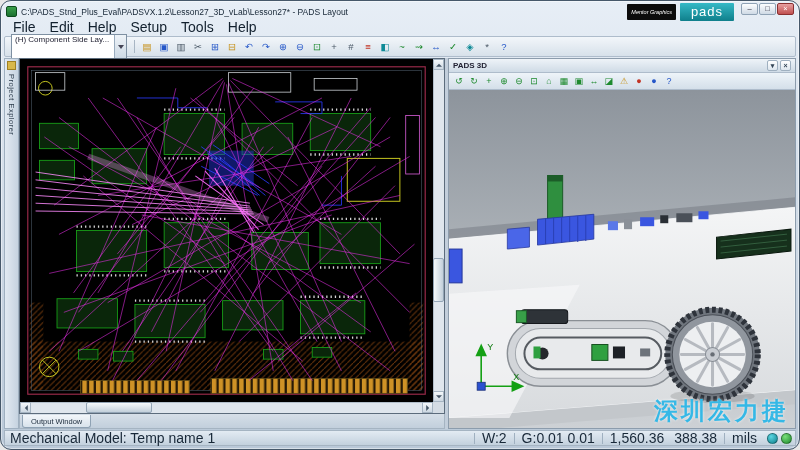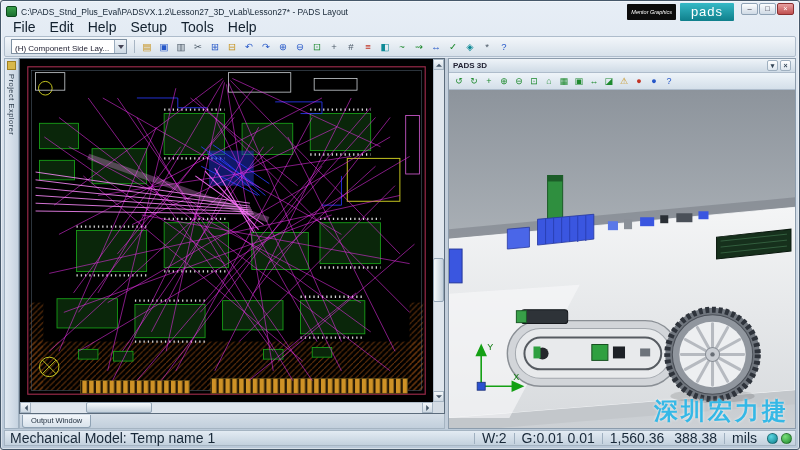--- a/index.html
+++ b/index.html
@@ -1,18 +1,18 @@
 <!DOCTYPE html>
 <html><head>
 <meta charset="utf-8">
 <style>
   *{box-sizing:border-box;margin:0;padding:0}
   body{margin:0;background:#e8e8e8;font-family:"Liberation Sans",sans-serif}
   .window{position:relative;width:800px;height:450px;background:linear-gradient(#e7eef6,#b9c8d8);
-    border:1px solid #46586a;border-radius:3px;overflow:hidden;display:flex;flex-direction:column;
+    border:1px solid #46586a;border-radius:11px;overflow:hidden;display:flex;flex-direction:column;
     padding:0 3px 3px;box-shadow:inset 0 0 0 1px rgba(255,255,255,.45)}
   
   .titlebar{height:20px;display:flex;align-items:center;gap:4px;padding:1px 2px 0;font-size:8.5px;color:#152535}
   .app-icon{width:11px;height:11px;background:linear-gradient(#3aa04a,#1a7030);border:1px solid #0c4a1c;border-radius:2px;flex:none}
   .title-text{white-space:nowrap;overflow:hidden;text-overflow:ellipsis;max-width:430px}
   .tb-spacer{flex:1}
   .brand-mentor{height:16px;min-width:46px;background:#0c0c0c;color:#fff;font-size:5.5px;font-style:italic;
     display:flex;align-items:center;justify-content:center;padding:0 4px;border-radius:1px}
   .brand-pads{height:18px;min-width:54px;background:linear-gradient(#35b9c6,#0f7f8b);color:#fff;font-size:13px;
     font-weight:normal;display:flex;align-items:center;justify-content:center;letter-spacing:1px;border-radius:1px}
@@ -23,21 +23,21 @@
   
   .menubar{height:15px;display:flex;align-items:flex-end;font-size:14px;color:#12202e;padding-left:2px}
   .menu-item{padding:1px 7px;border-radius:2px}
   
   .toolbar{height:21px;display:flex;align-items:center;gap:1px;padding:0 3px;
     background:linear-gradient(#f2f6fa,#d7e1ea);border:1px solid #aebccb;border-radius:2px;margin-bottom:1px}
   .tb-icon{width:16px;height:16px;display:flex;align-items:center;justify-content:center;font-size:9.5px;
     border:1px solid transparent;border-radius:2px;color:#345;flex:none}
   .tb-sep{width:1px;height:13px;background:#a8b6c4;margin:0 3px;flex:none}
   .c-blue{color:#2456c8}.c-green{color:#1e8a2e}.c-red{color:#c23424}.c-amber{color:#c79016}.c-teal{color:#0e8a96}.c-gray{color:#4a5866}
-  .combo{height:15px;width:116px;background:#fff;border:1px solid #7e90a2;display:flex;align-items:flex-end;
+  .combo{height:25px;width:116px;background:#fff;border:1px solid #7e90a2;display:flex;align-items:flex-start;
     font-size:8px;color:#223;margin:16px 3px;flex:none}
   .combo-text{flex:1;padding:0 3px;white-space:nowrap;overflow:hidden}
   .combo-arrow{width:12px;height:100%;background:linear-gradient(#eef3f8,#cdd9e4);border-left:1px solid #9aacbe;
     display:flex;align-items:center;justify-content:center}
   .combo-arrow::after{content:"";border:3px solid transparent;border-top:4px solid #445;margin-top:4px}
   
   .main{flex:1;display:flex;min-height:0}
   .proj-strip{width:15px;background:linear-gradient(90deg,#e2eaf2,#c6d3e0);border:1px solid #9fb0c0;
     display:flex;flex-direction:column;align-items:center;font-size:7.5px;color:#2a3a4a;flex:none}
   .tabgrip{width:9px;height:9px;background:#d8b84a;border:1px solid #a08020;margin:2px 0;flex:none}
@@ -63,21 +63,21 @@
     background:linear-gradient(#eef3f8,#cfdbe6);padding:0 4px;border-bottom:1px solid #aebccb}
   .p3d-hbtn{width:11px;height:11px;display:flex;align-items:center;justify-content:center;font-size:7px;
     color:#345;border:1px solid #9fb0c0;border-radius:2px;background:linear-gradient(#fff,#dde6ee);margin-left:2px}
   .p3d-hspacer{flex:1}
   .p3d-toolbar{height:17px;display:flex;align-items:center;gap:1px;padding:0 3px;
     background:linear-gradient(#eef4f9,#d4dfe9);border-bottom:1px solid #aebccb}
   .p3d-icon{width:14px;height:14px;display:flex;align-items:center;justify-content:center;font-size:9px;flex:none}
   .viewport3d{flex:1;position:relative;overflow:hidden}
   .viewport3d svg{position:absolute;left:0;top:0;width:100%;height:100%}
   
-  .bottomstrip{height:15px;display:flex;align-items:center;gap:4px;background:linear-gradient(#d6dfe8,#c2cfdc);
+  .bottomstrip{height:15px;display:flex;align-items:flex-end;gap:4px;background:linear-gradient(#d6dfe8,#c2cfdc);
     border:1px solid #a5b4c2;border-top:none;padding:0 2px}
   .output-tab{height:13px;padding:0 8px;font-size:7.5px;color:#1a2a3a;background:linear-gradient(#f2f6fa,#d9e3ec);
     border:1px solid #8fa2b4;border-top:none;border-radius:0 0 3px 3px;display:flex;align-items:center}
   .statusbar{height:16px;display:flex;align-items:center;font-size:14px;color:#182838;
     background:linear-gradient(#e3ebf3,#c3d1de);border:1px solid #a5b4c2;margin-top:1px;padding:0 3px}
   .sb-left-text{flex:1;padding-left:2px;white-space:nowrap}
   .sb-cell{padding:0 7px;border-left:1px solid #9fb0c0;height:11px;line-height:11px;white-space:nowrap}
   .sb-coords{display:flex;gap:10px}
   .sb-round{width:11px;height:11px;border-radius:50%;margin-left:3px;border:1px solid rgba(0,0,0,.3);flex:none}
   .sb-round.teal{background:radial-gradient(circle at 35% 30%,#5ad6e2,#0e7f8c)}

